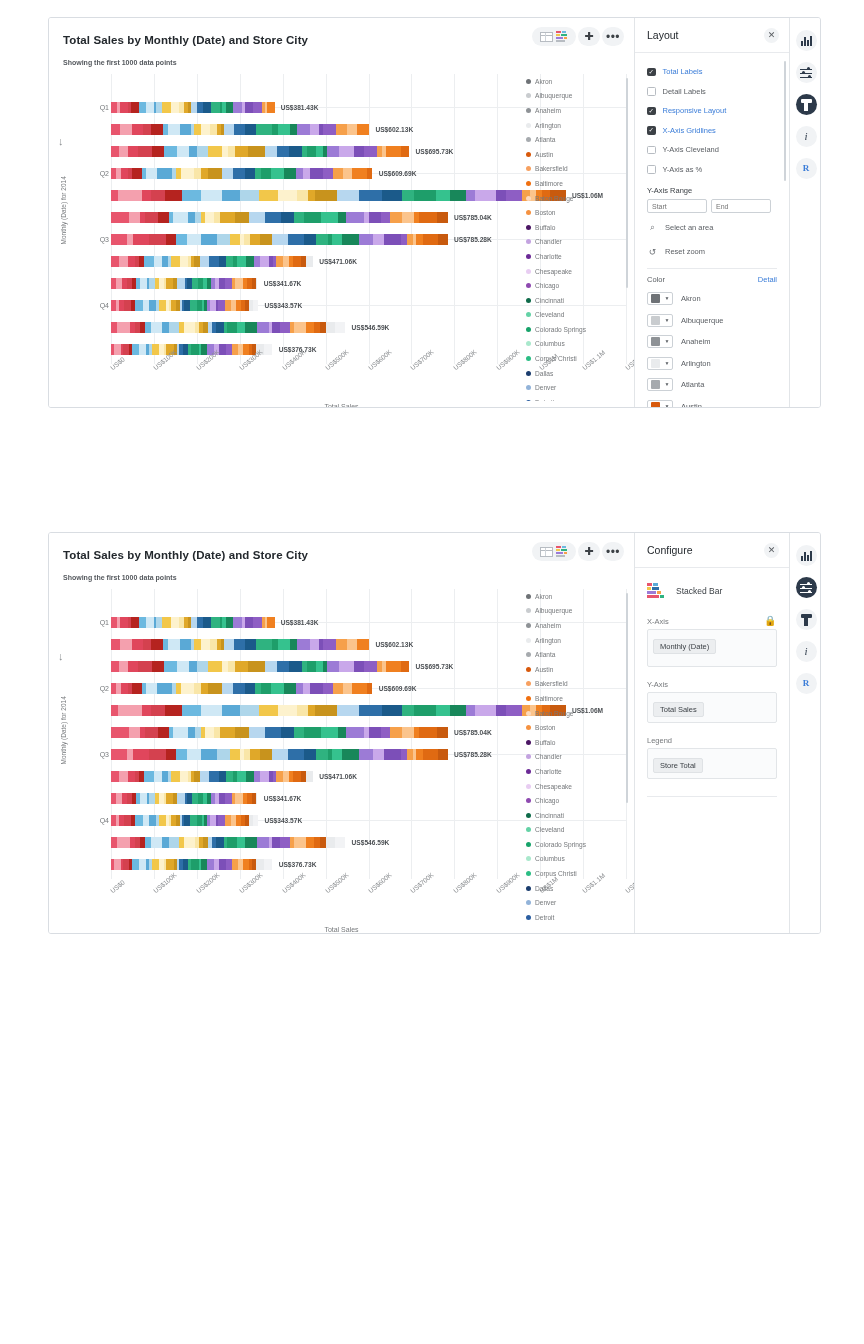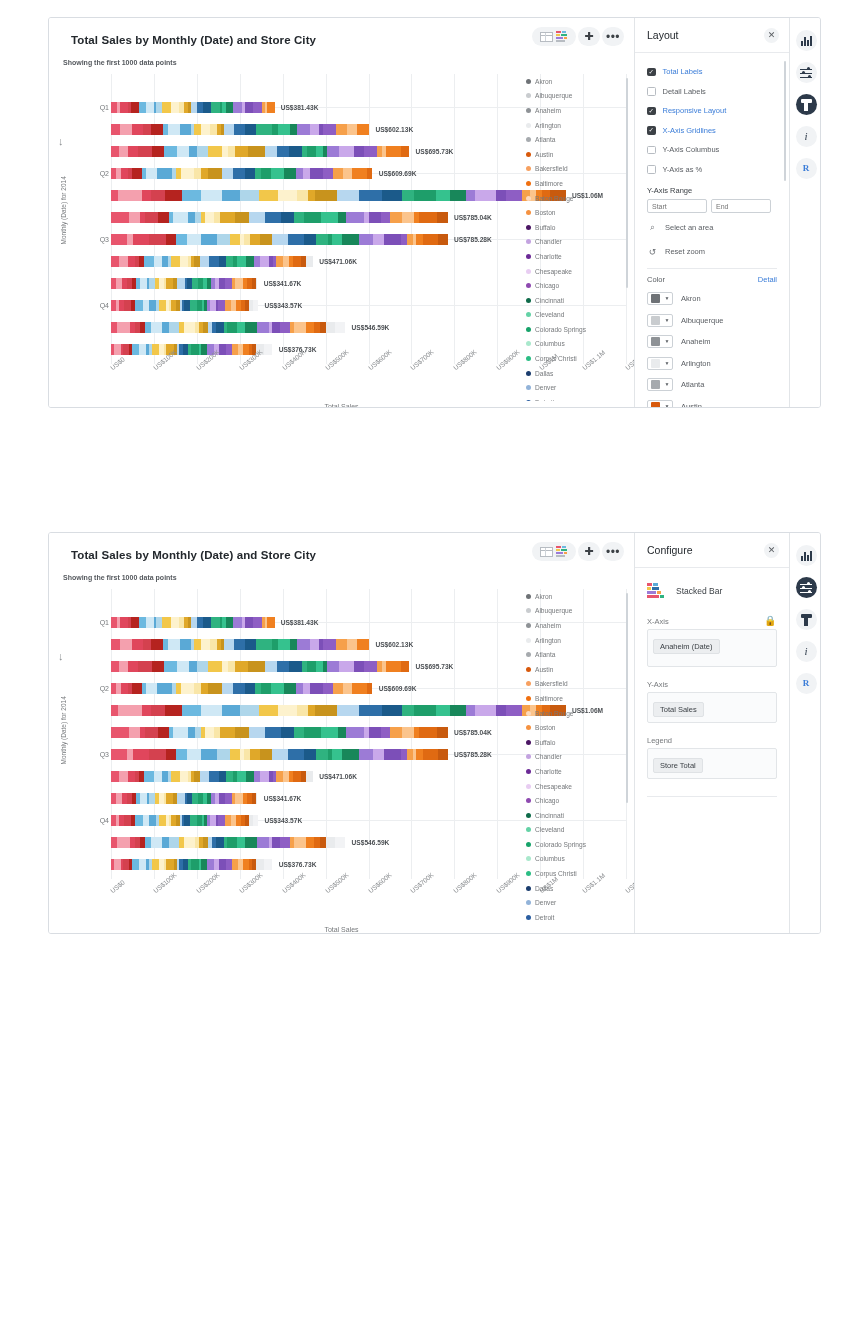--- a/index.html
+++ b/index.html
@@ -25,21 +25,21 @@
 
   
   .chart-col {
     position: relative;
     width: 585px;
     flex: 0 0 585px;
     background: #fff;
   }
   .chart-title {
     position: absolute;
-    left: 22px; top: 16px;
+    left: 14px; top: 16px;
     font-size: 11.5px;
     font-weight: bold;
     color: #23282d;
     letter-spacing: .1px;
   }
   .chart-sub {
     position: absolute;
     left: 14px; top: 41px;
     font-size: 7px;
     font-weight: bold;
@@ -880,21 +880,21 @@
           <div class="chk-row">
             <span class="chk on"></span>
             <span class="chk-lab blue">Responsive Layout</span>
           </div>
           <div class="chk-row">
             <span class="chk on"></span>
             <span class="chk-lab blue">X-Axis Gridlines</span>
           </div>
           <div class="chk-row">
             <span class="chk"></span>
-            <span class="chk-lab">Y-Axis Columbus</span>
+            <span class="chk-lab">Y-Axis Cleveland</span>
           </div>
           <div class="chk-row">
             <span class="chk"></span>
             <span class="chk-lab">Y-Axis as %</span>
           </div>
         </div>
       <div class="sec-lab">Y-Axis Range</div>
       <div class="range-row">
         <input placeholder="Start" style="">
         <input placeholder="End" style="">
@@ -1608,21 +1608,21 @@
           <i style="left:0;top:12px;width:12px;background:#e8556d"></i>
           <i style="left:13px;top:12px;width:4px;background:#2fb380"></i>
         </div>
         <div class="cfg-type-lab">Stacked Bar</div>
       </div>
       <div id="cfg-fields">
           <div class="field-lab-row">
             <span style="font-size: 7.5px; color: rgb(118, 121, 124);">X-Axis</span>
             <span style="font-size: 10px; color: rgb(60, 65, 70); line-height: 1;">🔒</span>
           </div>
-          <div class="drop-zone tall"><span class="pill">Anaheim (Date)</span></div>
+          <div class="drop-zone tall"><span class="pill">Monthly (Date)</span></div>
           <div class="field-lab">Y-Axis</div>
           <div class="drop-zone"><span class="pill">Total Sales</span></div>
           <div class="field-lab">Legend</div>
           <div class="drop-zone"><span class="pill">Store Total</span></div>
         </div>
       <div class="divider" style="margin-top:17px"></div>
     </div>
   </div>
 
   <div class="rail" id="rail-2">

